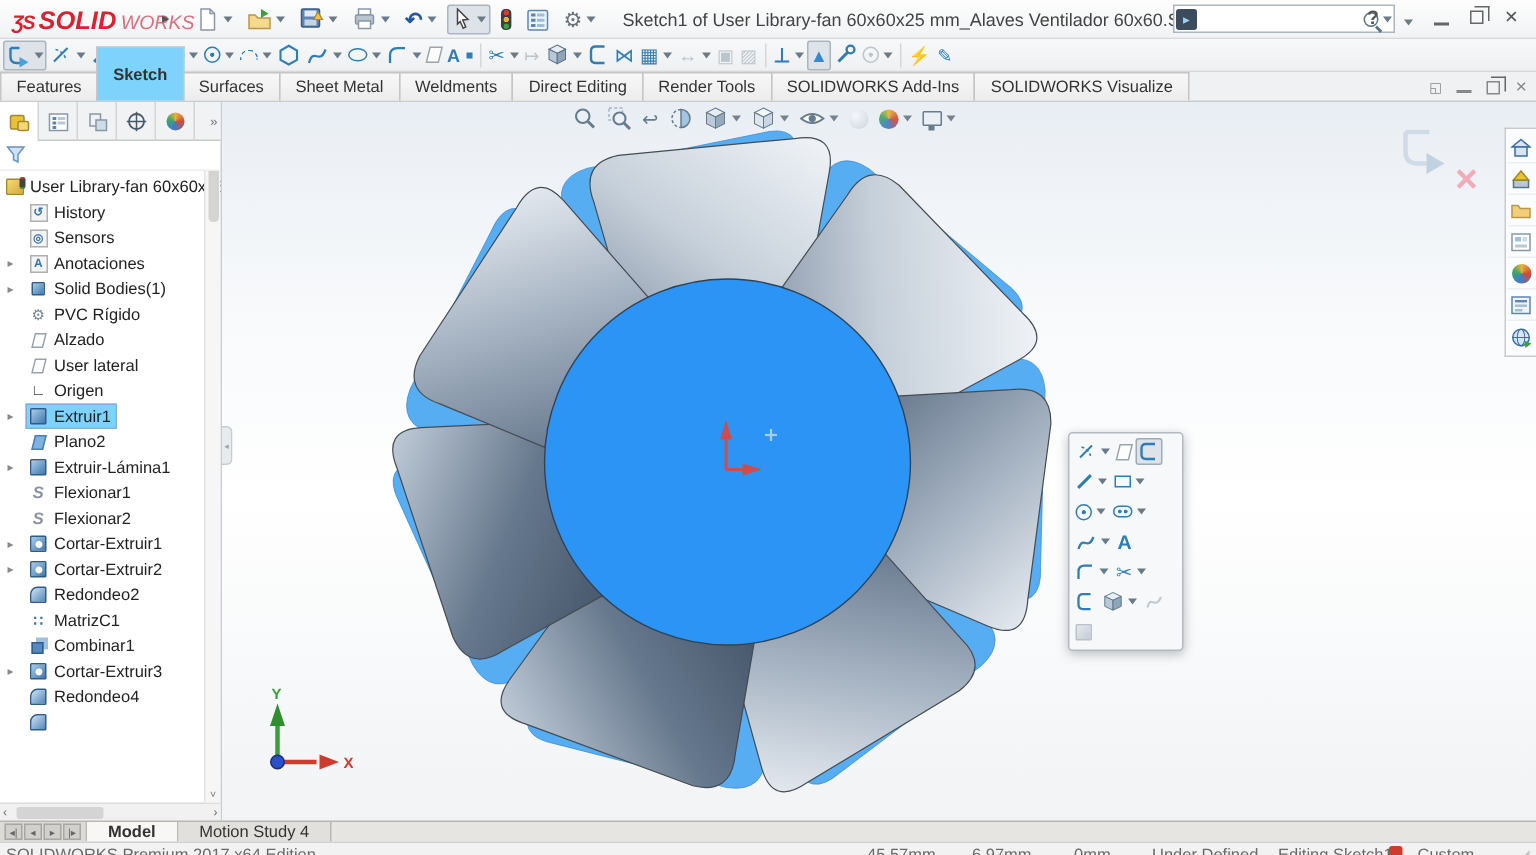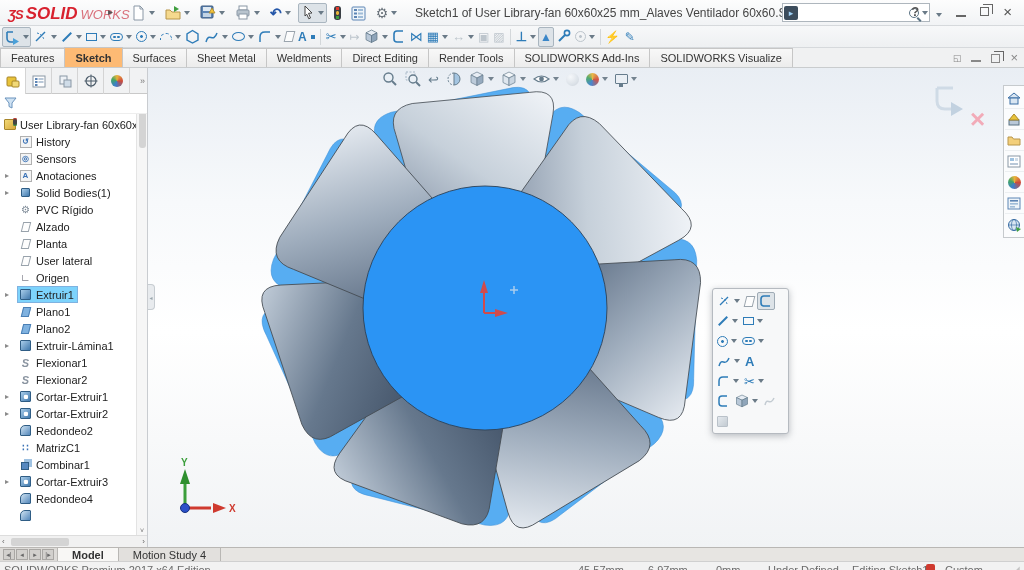--- a/index.html
+++ b/index.html
@@ -43,21 +43,21 @@
 .shape-circle{width:11px;height:11px;border:1.5px solid #2e7cb8;border-radius:50%;background:radial-gradient(circle,#2e7cb8 1.2px,transparent 1.6px)}
 .shape-circle.dis{border-color:#bdc5cc;background:radial-gradient(circle,#bdc5cc 1.2px,transparent 1.6px)}
 .shape-arc{width:12px;height:7px;border:1.5px dashed #2e7cb8;border-bottom:none;border-radius:12px 12px 0 0}
 .shape-ellipse{width:13px;height:9px;border:1.5px solid #2e7cb8;border-radius:50%}
 .shape-plane{width:9px;height:11px;border:1px solid #9aa4ad;background:rgba(255,255,255,.7);transform:skewX(-14deg)}
 .shape-point{width:4px;height:4px;background:#2e7cb8}
 
 
 .tabrow{position:absolute;left:0;top:48px;width:1024px;height:20px;background:#f0f1f2;border-bottom:1px solid #c9ccce;display:flex;align-items:flex-end}
 .rtab{height:19px;padding:0 10px;display:flex;align-items:center;font-size:11px;color:#333;background:linear-gradient(#f8f8f8,#ececec);border:1px solid #c6c6c6;border-bottom:none;margin-right:-1px}
-.rtab.active{background:#fdba74;font-weight:bold;height:20px}
+.rtab.active{background:#7dd3fc;font-weight:bold;height:36px}
 .doc-ctl{position:absolute;right:6px;top:3px;display:flex;gap:10px;align-items:center;color:#888}
 
 
 .leftpanel{position:absolute;left:0;top:68px;width:148px;height:479px;background:#fff;border-right:1px solid #c9ccd0;display:flex;flex-direction:column}
 .ptabs{height:26px;display:flex;border-bottom:1px solid #c9c9c9;background:#f1f2f3}
 .ptab{width:26px;height:26px;display:flex;align-items:center;justify-content:center;border-right:1px solid #d4d4d4}
 .ptab.active{background:#fff}
 .ptab-more{flex:1;display:flex;align-items:center;justify-content:flex-end;padding-right:2px;color:#777;font-size:9px}
 .filterrow{height:20px;display:flex;align-items:center;padding-left:4px;border-bottom:1px solid #eee}
 .tree{flex:1;position:relative;overflow:hidden;padding-top:2px}
@@ -449,54 +449,38 @@
             <span class="i-plane"></span>
           </span>
           <span class="lbl">Alzado</span>
         </span>
       </div>
     <div class="ti">
         <span class="hl">
           <span class="ico">
             <span class="i-plane"></span>
           </span>
-          <span class="lbl">Planta</span>
-        </span>
-      </div>
-    <div class="ti">
-        <span class="hl">
-          <span class="ico">
-            <span class="i-plane"></span>
-          </span>
           <span class="lbl">User lateral</span>
         </span>
       </div>
     <div class="ti">
         <span class="hl">
           <span class="ico">
             <span style="font-weight:bold;color:#445;font-size:10px">∟</span>
           </span>
           <span class="lbl">Origen</span>
         </span>
       </div>
     <div class="ti sel">
         <span class="arr">▸</span>
         <span class="hl">
           <span class="ico">
             <span class="i-cube"></span>
           </span>
           <span class="lbl">Extruir1</span>
-        </span>
-      </div>
-    <div class="ti">
-        <span class="hl">
-          <span class="ico">
-            <span class="i-rplane"></span>
-          </span>
-          <span class="lbl">Plano1</span>
         </span>
       </div>
     <div class="ti">
         <span class="hl">
           <span class="ico">
             <span class="i-rplane"></span>
           </span>
           <span class="lbl">Plano2</span>
         </span>
       </div>

